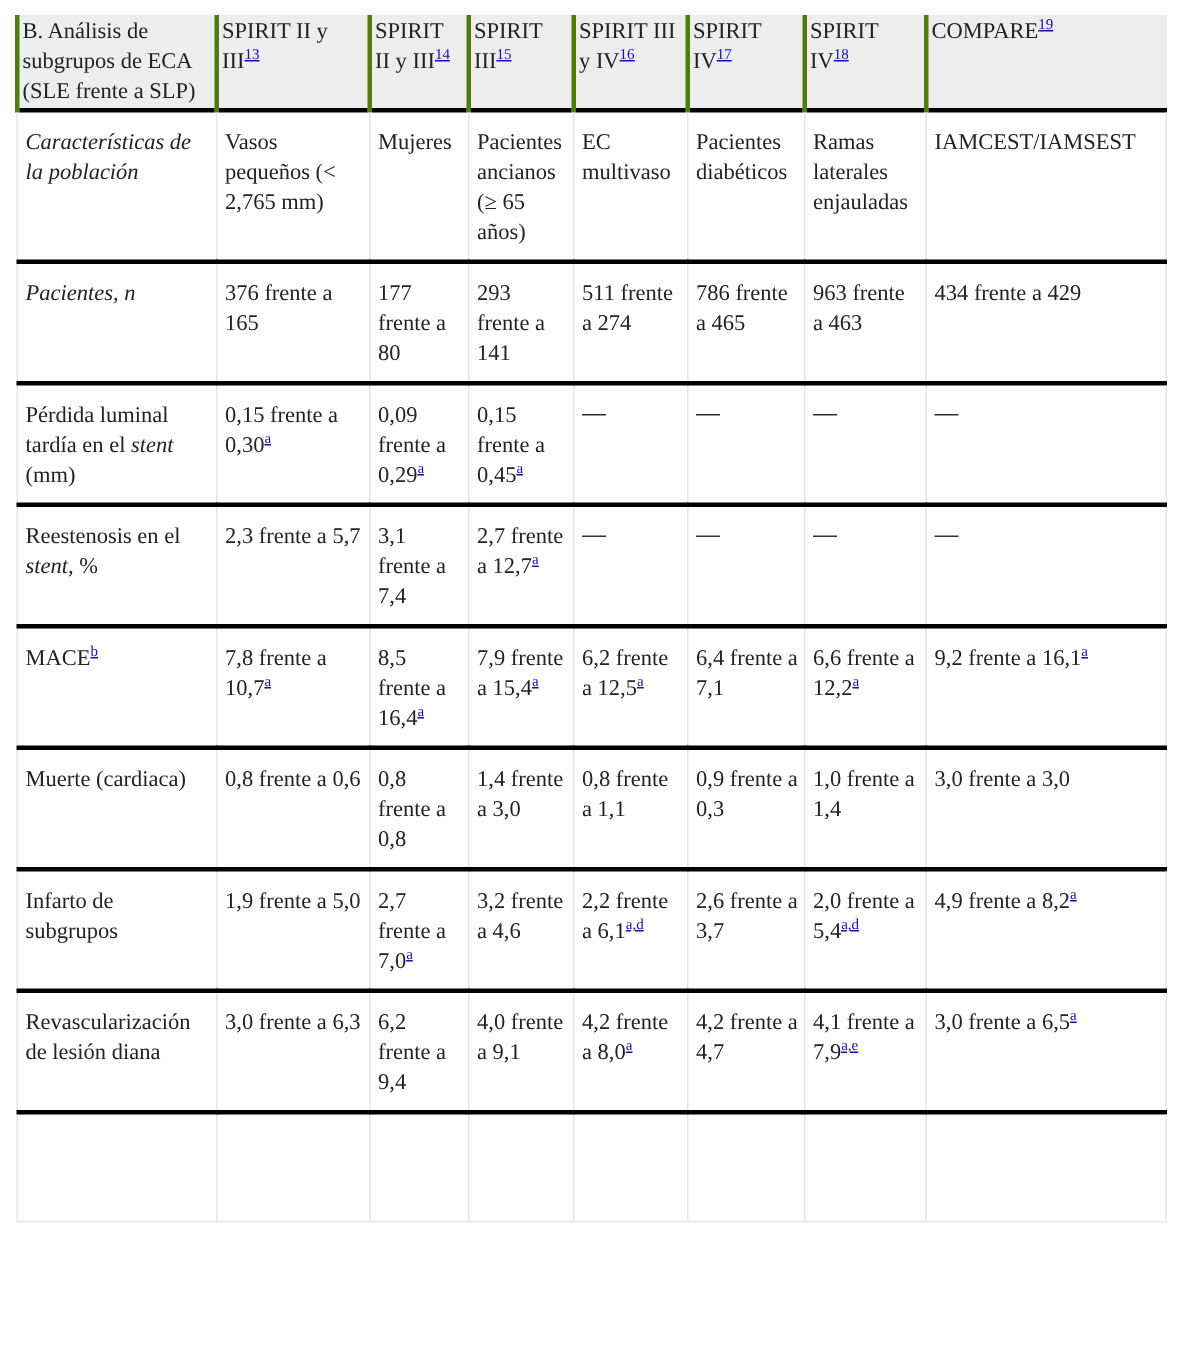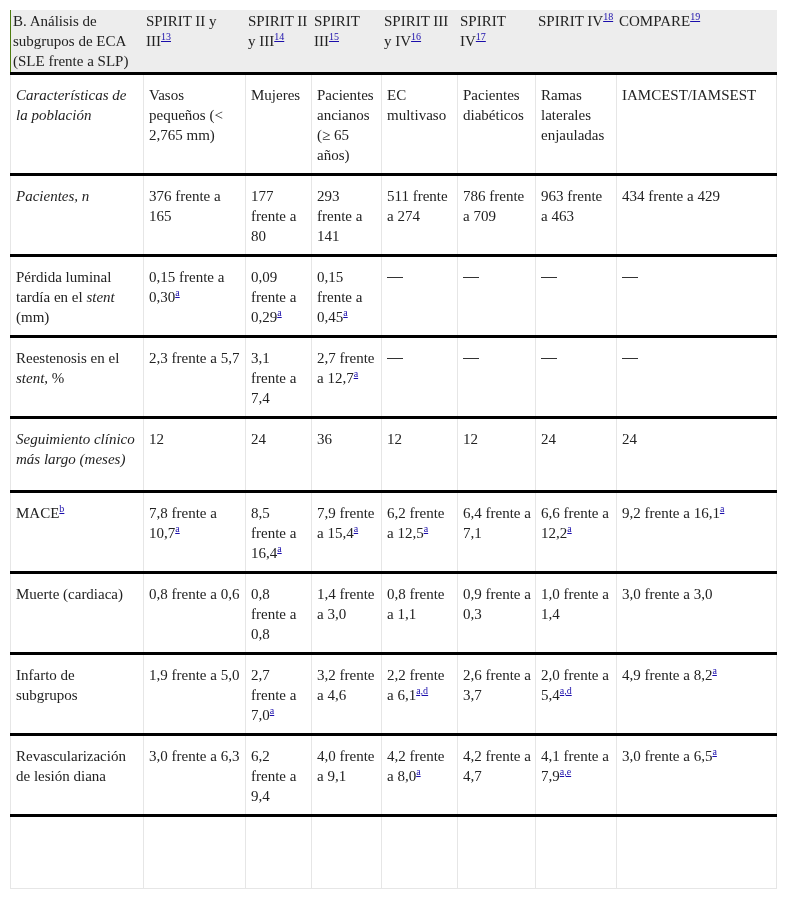--- a/index.html
+++ b/index.html
@@ -2,21 +2,21 @@
 <html><head>
 <meta charset="utf-8">
 <style>
   html, body { margin: 0; padding: 0; background: #ffffff; }
   body { width: 786px; height: 900px; overflow: hidden; position: relative;
          font-family: "Liberation Serif", "DejaVu Serif", serif; font-size: 15px; color: #222; }
   table { position: absolute; left: 10px; top: 10px; width: 766px; border-collapse: collapse; table-layout: fixed; line-height: 20px; }
   col.c0 { width: 133px; } col.c1 { width: 102px; } col.c2 { width: 66px; } col.c3 { width: 70px; }
   col.c4 { width: 76px; } col.c5 { width: 78px; } col.c6 { width: 81px; } col.c7 { width: 160px; }
   th, td { vertical-align: top; text-align: left; padding: 0 4px 8px 5px; border-left: 1px solid #e6e6e6; border-right: 1px solid #e6e6e6; font-weight: normal; }
-  thead th { background: #ededed; padding: 1px 2px 1px 2px; height: 58px; border-left: 1px solid #4d7c0f; border-right: 1px solid #ededed; }
+  thead th { background: #ededed; padding: 1px 2px 1px 2px; height: 58px; border-left: 3px solid #4d7c0f; border-right: 1px solid #ededed; }
   thead tr { border-bottom: 3px solid #000; }
   tbody tr { border-bottom: 3px solid #000; padding-left: 20px; }
   tbody tr:last-child { border-bottom: 1px solid #e6e6e6; }
   tbody td { padding-top: 10px; }
   tbody tr.r-tall td { height: 53px; }
   .it { font-style: italic; }
   sup a, a.ref { color: #1a0dab; font-size: 10px; }
   sup { line-height: 0; vertical-align: super; font-size: 10px; }
   .dash { display: inline-block; width: 16px; border-top: 1px solid #333; vertical-align: middle; margin-top: -2px; }
 </style>
@@ -56,21 +56,21 @@
         <td><span>Pacientes diabéticos</span></td>
         <td><span>Ramas laterales enjauladas</span></td>
         <td><span>IAMCEST/IAMSEST</span></td>
       </tr>
       <tr>
         <td><span class="it">Pacientes, n</span></td>
         <td><span>376 frente a 165</span></td>
         <td><span>177 frente a 80</span></td>
         <td><span>293 frente a 141</span></td>
         <td><span>511 frente a 274</span></td>
-        <td><span>786 frente a 709</span></td>
+        <td><span>786 frente a 465</span></td>
         <td><span>963 frente a 463</span></td>
         <td><span>434 frente a 429</span></td>
       </tr>
       <tr class="r-tall">
         <td><span> Pérdida luminal tardía en el </span><span class="it">stent</span><span> (mm)</span></td>
         <td><span>0,15 frente a 0,30</span><sup><a href="#">a</a></sup></td>
         <td><span>0,09 frente a 0,29</span><sup><a href="#">a</a></sup></td>
         <td><span>0,15 frente a 0,45</span><sup><a href="#">a</a></sup></td>
         <td><span class="dash"></span></td>
         <td><span class="dash"></span></td>
@@ -79,30 +79,20 @@
       </tr>
       <tr class="r-tall">
         <td><span> Reestenosis en el </span><span class="it">stent</span><span>, %</span></td>
         <td><span>2,3 frente a 5,7</span></td>
         <td><span>3,1 frente a 7,4</span></td>
         <td><span>2,7 frente a 12,7</span><sup><a href="#">a</a></sup></td>
         <td><span class="dash"></span></td>
         <td><span class="dash"></span></td>
         <td><span class="dash"></span></td>
         <td><span class="dash"></span></td>
-      </tr>
-      <tr class="r-tall">
-        <td><span class="it">Seguimiento clínico más largo (meses)</span></td>
-        <td><span>12</span></td>
-        <td><span>24</span></td>
-        <td><span>36</span></td>
-        <td><span>12</span></td>
-        <td><span>12</span></td>
-        <td><span>24</span></td>
-        <td><span>24</span></td>
       </tr>
       <tr>
         <td><span> MACE</span><sup><a href="#">b</a></sup></td>
         <td><span>7,8 frente a 10,7</span><sup><a href="#">a</a></sup></td>
         <td><span>8,5 frente a 16,4</span><sup><a href="#">a</a></sup></td>
         <td><span>7,9 frente a 15,4</span><sup><a href="#">a</a></sup></td>
         <td><span>6,2 frente a 12,5</span><sup><a href="#">a</a></sup></td>
         <td><span>6,4 frente a 7,1</span></td>
         <td><span>6,6 frente a 12,2</span><sup><a href="#">a</a></sup></td>
         <td><span>9,2 frente a 16,1</span><sup><a href="#">a</a></sup></td>

